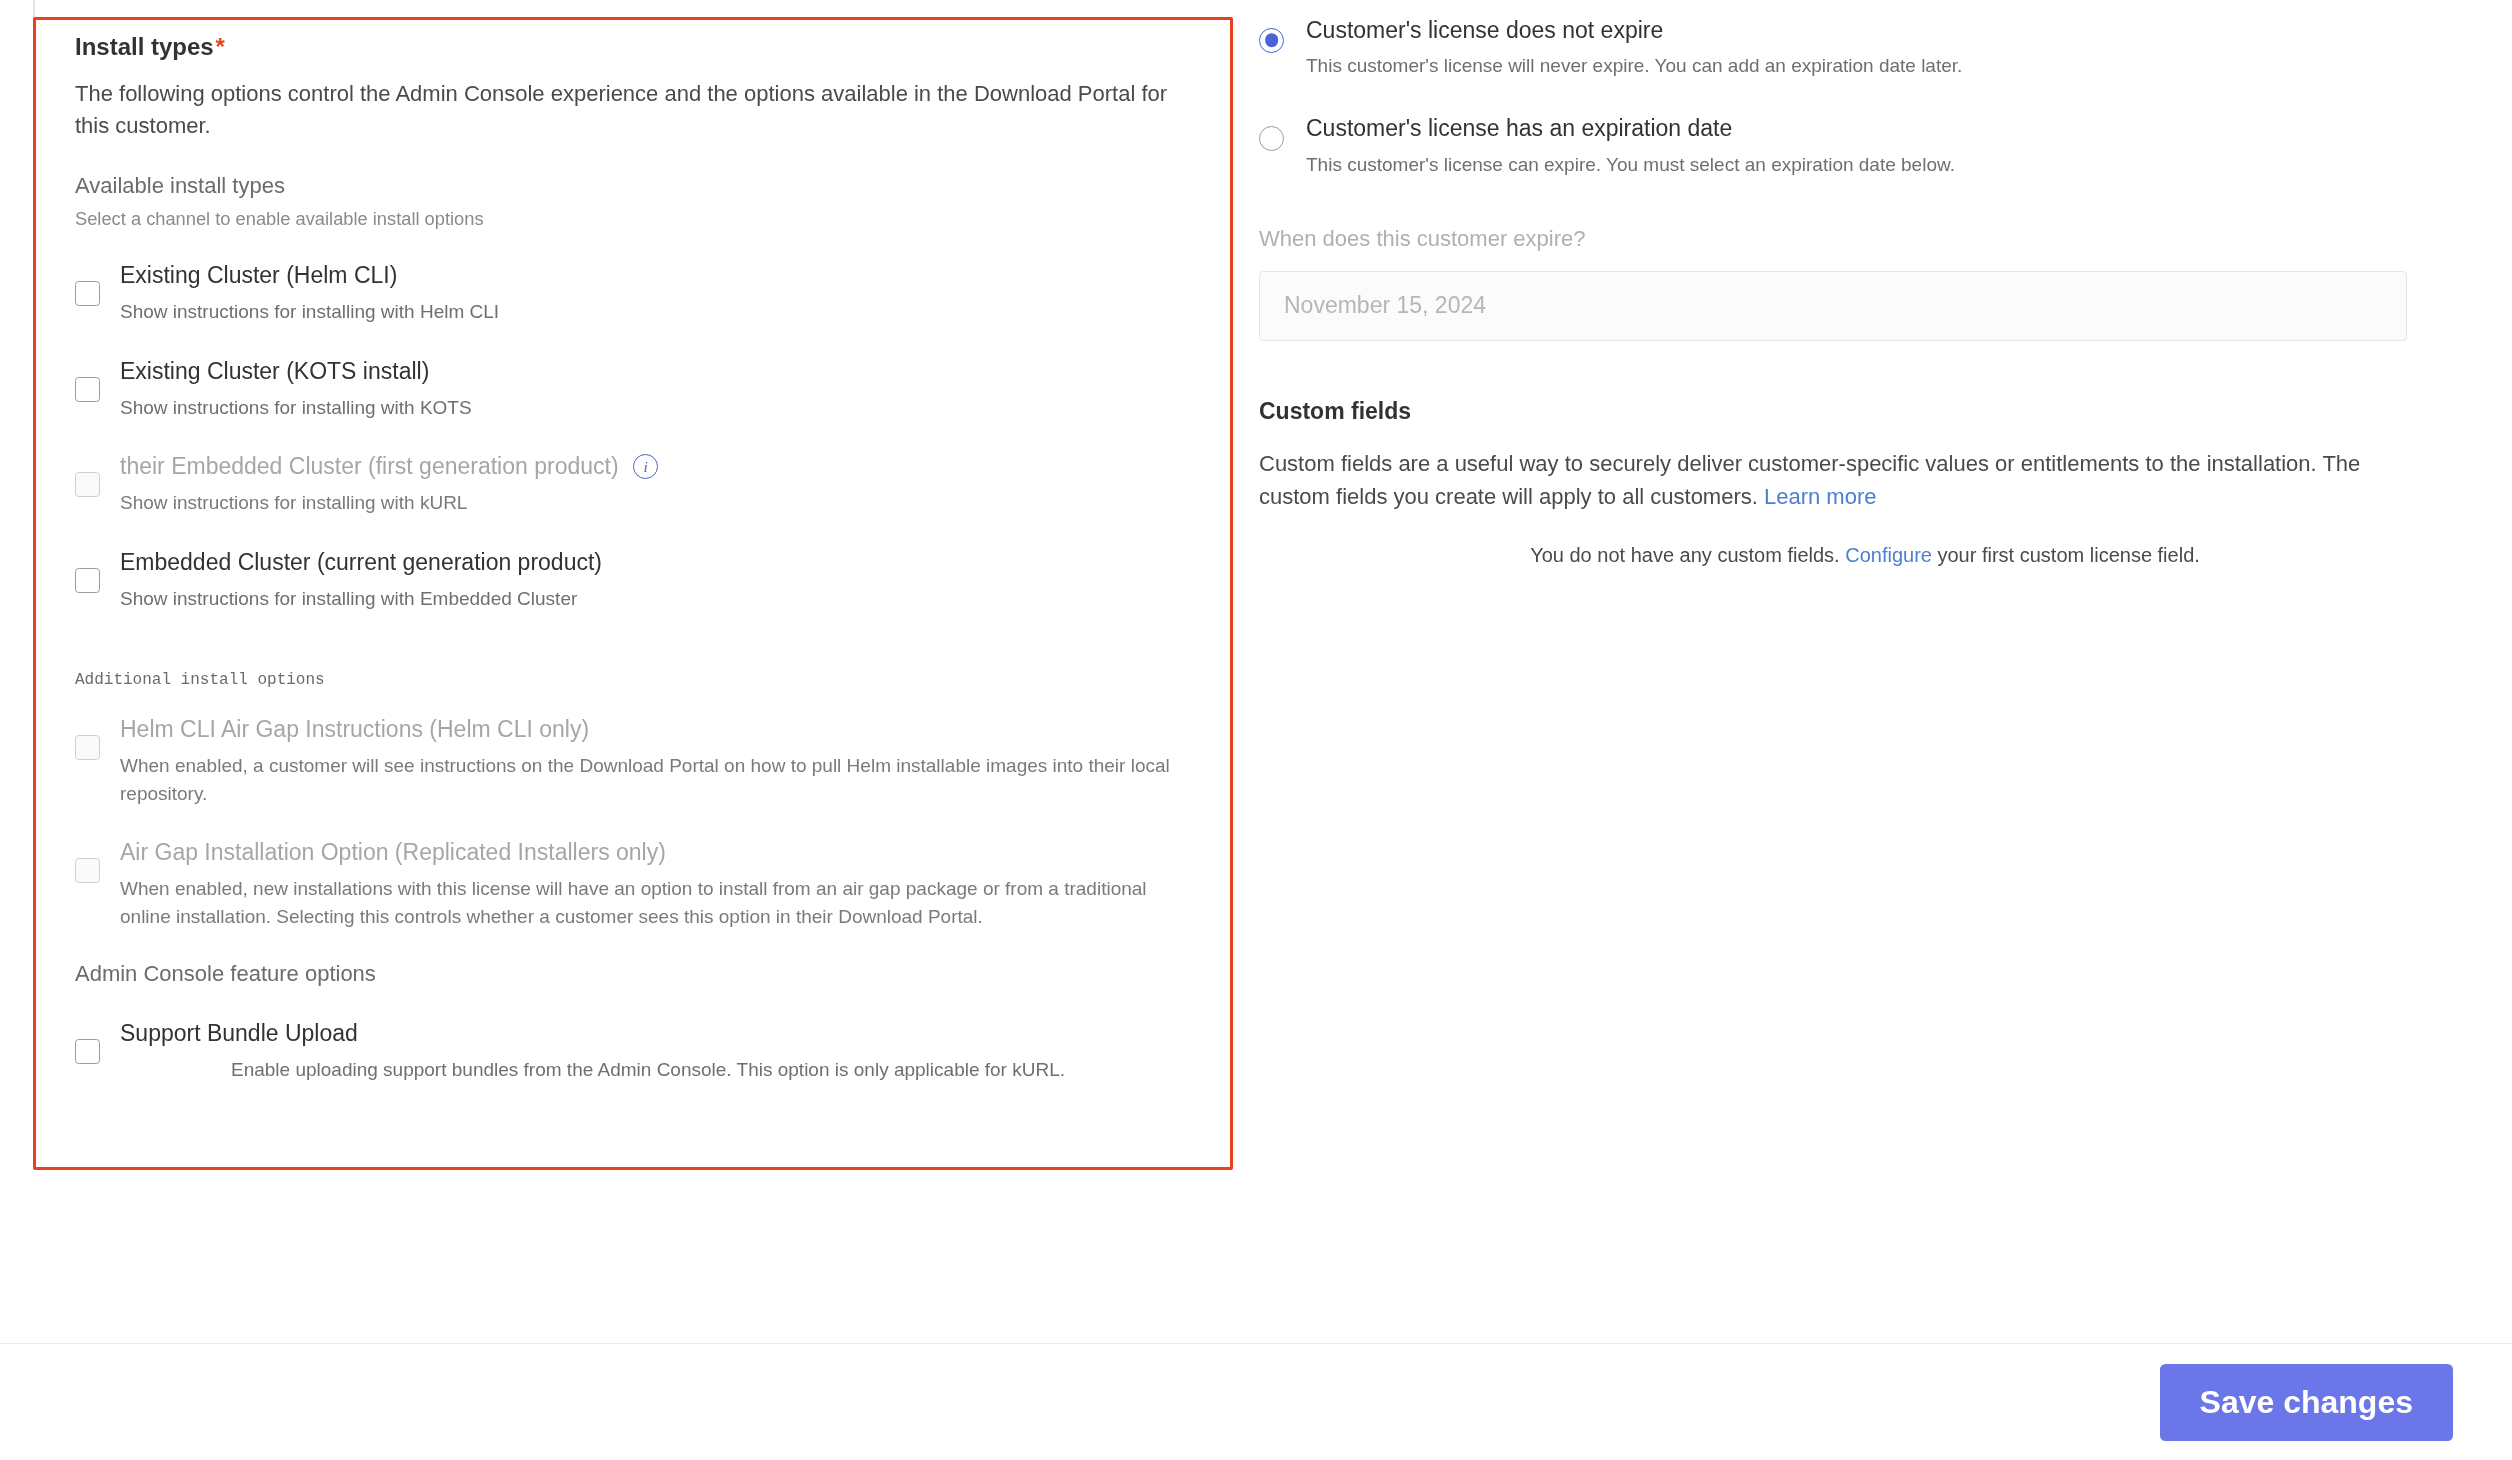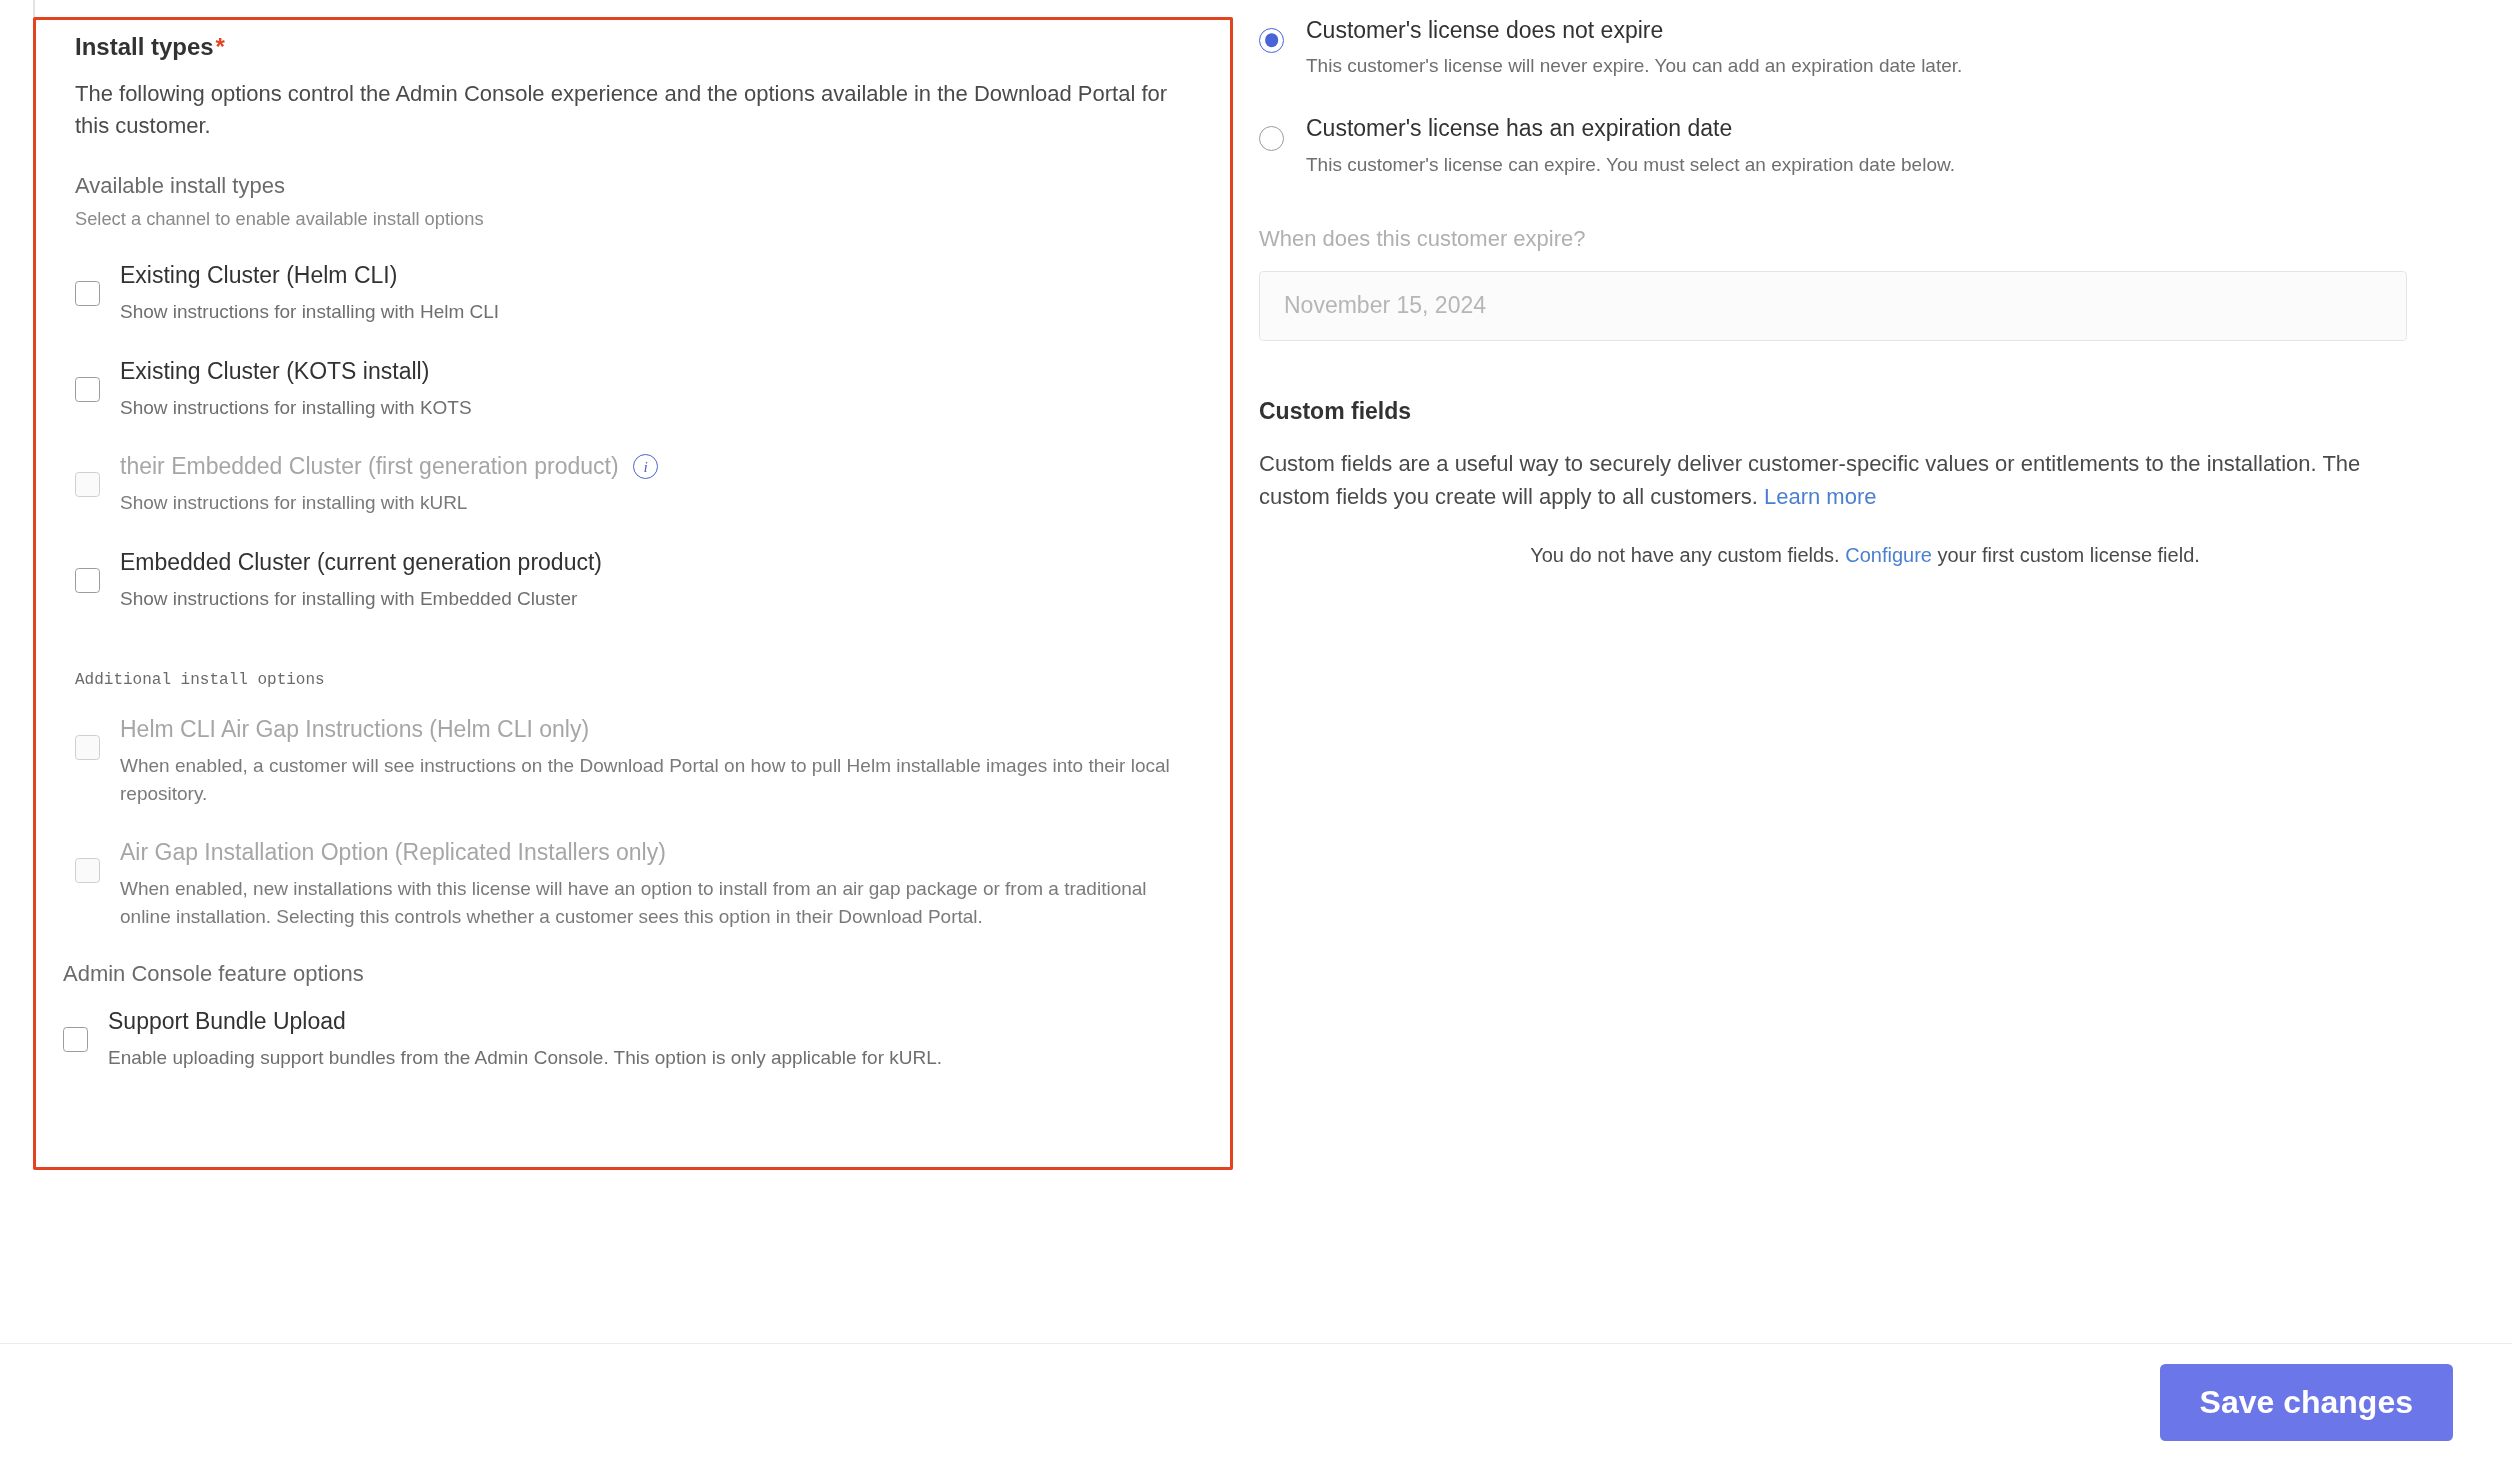--- a/index.html
+++ b/index.html
@@ -160,21 +160,21 @@
     font-size: 16px;
     color: #6b6b6b;
     margin: 49px 0 26px 0;
     font-family: Liberation Mono, monospace;
   }
   .group-head.tight { margin-top: 59px; }
 
   
   .below-box {
     position: relative;
-    padding: 0 30px;
+    padding: 0 42px;
     margin-top: 16.5px;
   }
 
   
   .fade-mask {
     position: absolute;
     left: 0;
     right: 0;
     bottom: 0;
     height: 37px;
@@ -374,21 +374,21 @@
             <div class="opt-title disabled">
               <span>Air Gap Installation Option (Replicated Installers only)</span>
             </div>
             <p class="opt-sub muted">When enabled, new installations with this license will have an option to install from an air gap package or from a traditional online installation. Selecting this controls whether a customer sees this option in their Download Portal.</p>
           </div>
         </div>
       </div>
 
       <div class="below-box">
         <p class="sub-head" style="margin-top:29px;">Admin Console feature options</p>
-        <div class="opt-row" style="margin-top:20px;">
+        <div class="opt-row" style="margin-top:32px;text-align:center;">
           <div class="cbox"></div>
           <div class="opt-text">
             <div class="opt-title">
               <span>Support Bundle Upload</span>
             </div>
             <p class="opt-sub">Enable uploading support bundles from the Admin Console. This option is only applicable for kURL.</p>
           </div>
         </div>
       </div>
       <div class="fade-mask"></div>

